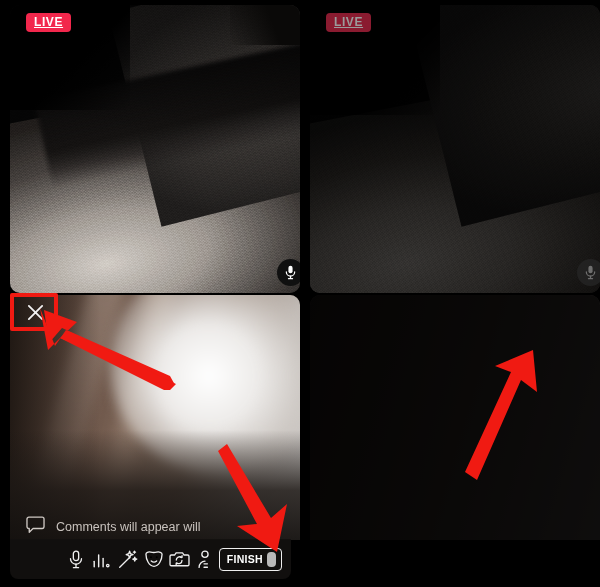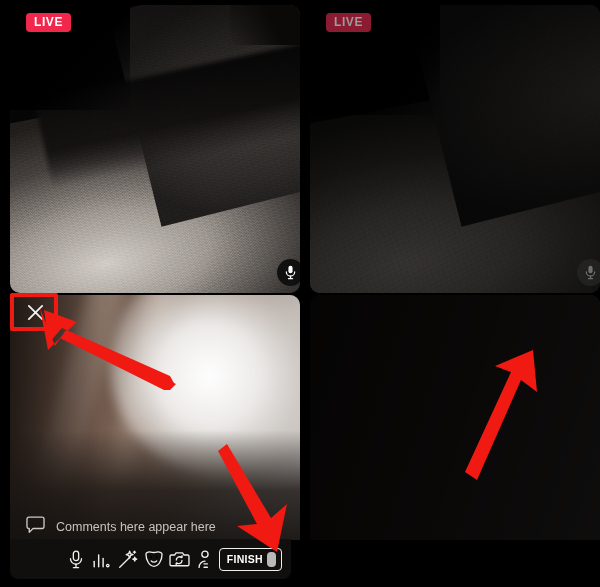--- a/index.html
+++ b/index.html
@@ -116,21 +116,21 @@
   #rv-bot .brown{
     position:absolute; inset:0;
     background:linear-gradient(107deg,#151110 0%, #1d1816 30%, #241e1b 50%, #2a2523 70%, #343130 100%);
   }
   #rv-bot .shade{ position:absolute; inset:0; background:rgba(0,0,0,.72); }
 
   
   .live-badge{
     position:absolute; left:26px; top:13px; padding:3px 8px 4px;
     border-radius:4px; background:#f2274c;
-    color:#fff; font-size:12px; font-weight:bold; letter-spacing:.6px; line-height:1;
+    color:#fff; font-size:12px; font-weight:bold; letter-spacing:.6px; line-height:1;text-decoration:underline;
   }
   #panel-right .live-badge{ background:#8a1b30; color:#9b9b9b; }
 
   
   .mic-bubble{
     position:absolute; left:277px; top:259px; width:27px; height:27px; border-radius:50%;
     background:#101010; display:flex; align-items:center; justify-content:center;
   }
   #panel-right .mic-bubble{ background:#262626; opacity:.75; }
 
@@ -211,21 +211,21 @@
         <path d="M3 3 L17 17 M17 3 L3 17" stroke="#f2f2f2" stroke-width="1.9" stroke-linecap="round"></path>
       </svg>
     </div>
 
     <div id="comments-row">
       <span>
         <svg width="19" height="18" viewBox="0 0 20 19" fill="none">
           <path d="M3 1.2h14a2 2 0 012 2v8a2 2 0 01-2 2H7.4l-4 4v-4H3a2 2 0 01-2-2v-8a2 2 0 012-2z" stroke="#cfc9c4" stroke-width="1.4" stroke-linejoin="round"></path>
         </svg>
       </span>
-      <span class="ctext">Comments here appear here</span>
+      <span class="ctext">Comments will appear will</span>
     </div>
 
     <div class="toolbar">
       <div class="tb-icon">
         <svg width="16" height="19" viewBox="0 0 16 20" fill="none" stroke-width="1.4">
           <rect x="5.2" y="1.2" width="5.6" height="10" rx="2.8"></rect>
           <path d="M2.2 9.2a5.8 5.8 0 0011.6 0" stroke-linecap="round"></path>
           <path d="M8 15v3.2" stroke-linecap="round"></path>
           <path d="M5.3 18.6h5.4" stroke-linecap="round"></path>
         </svg>

